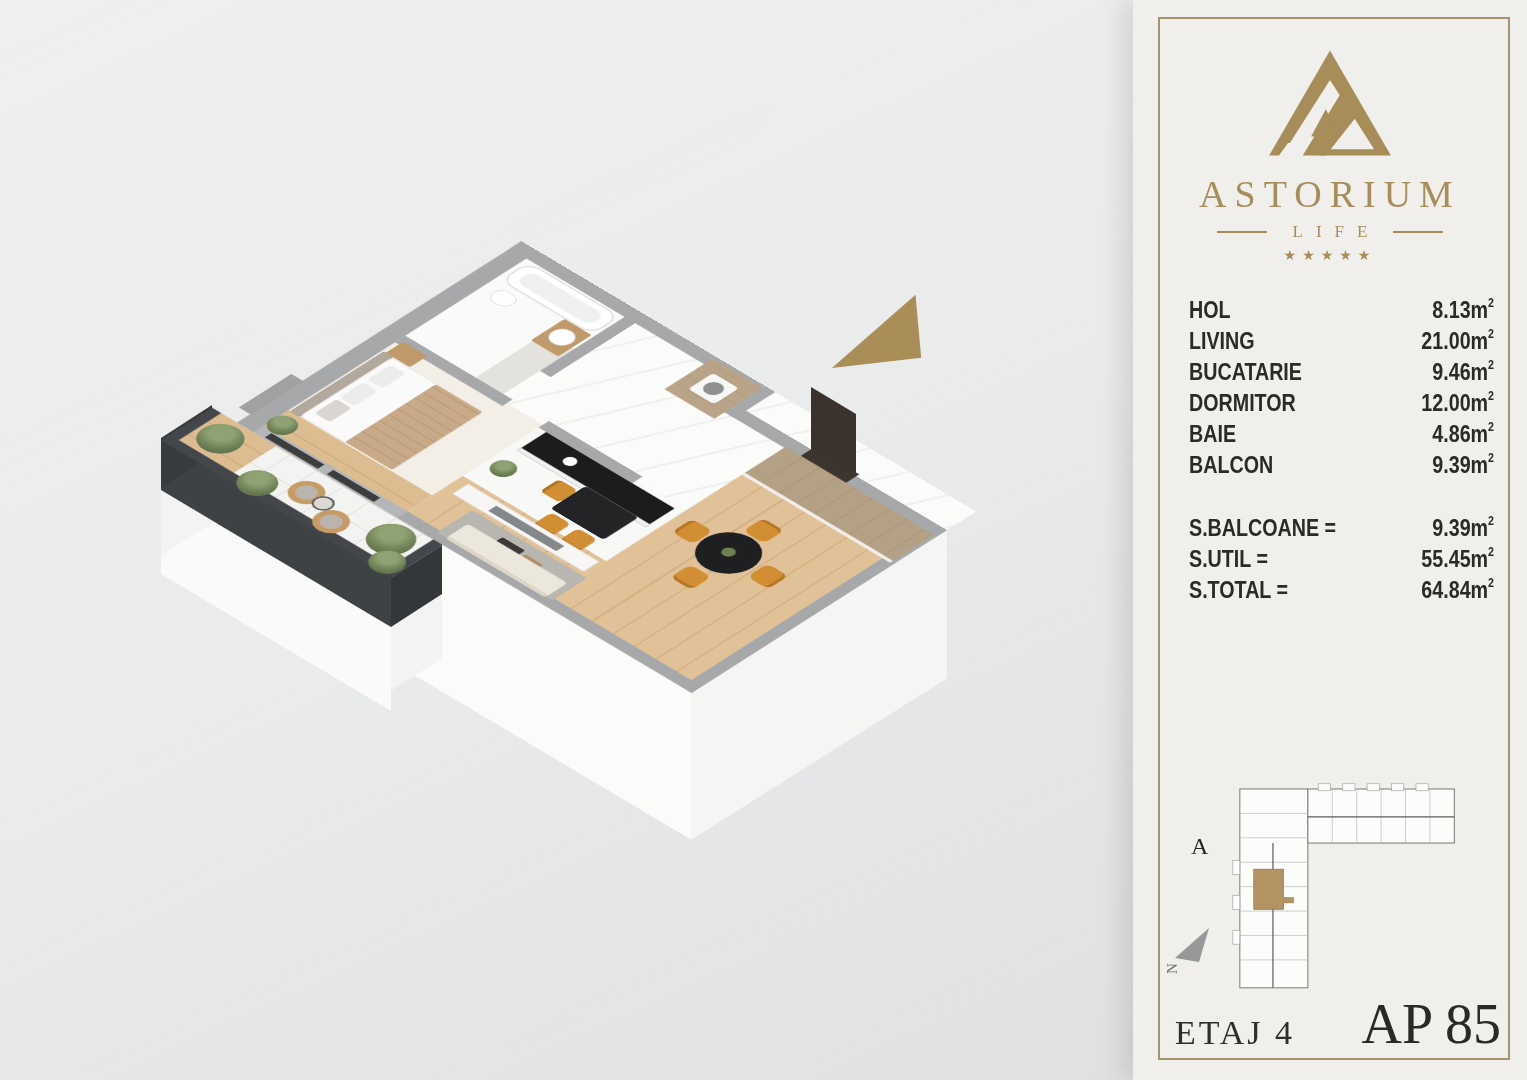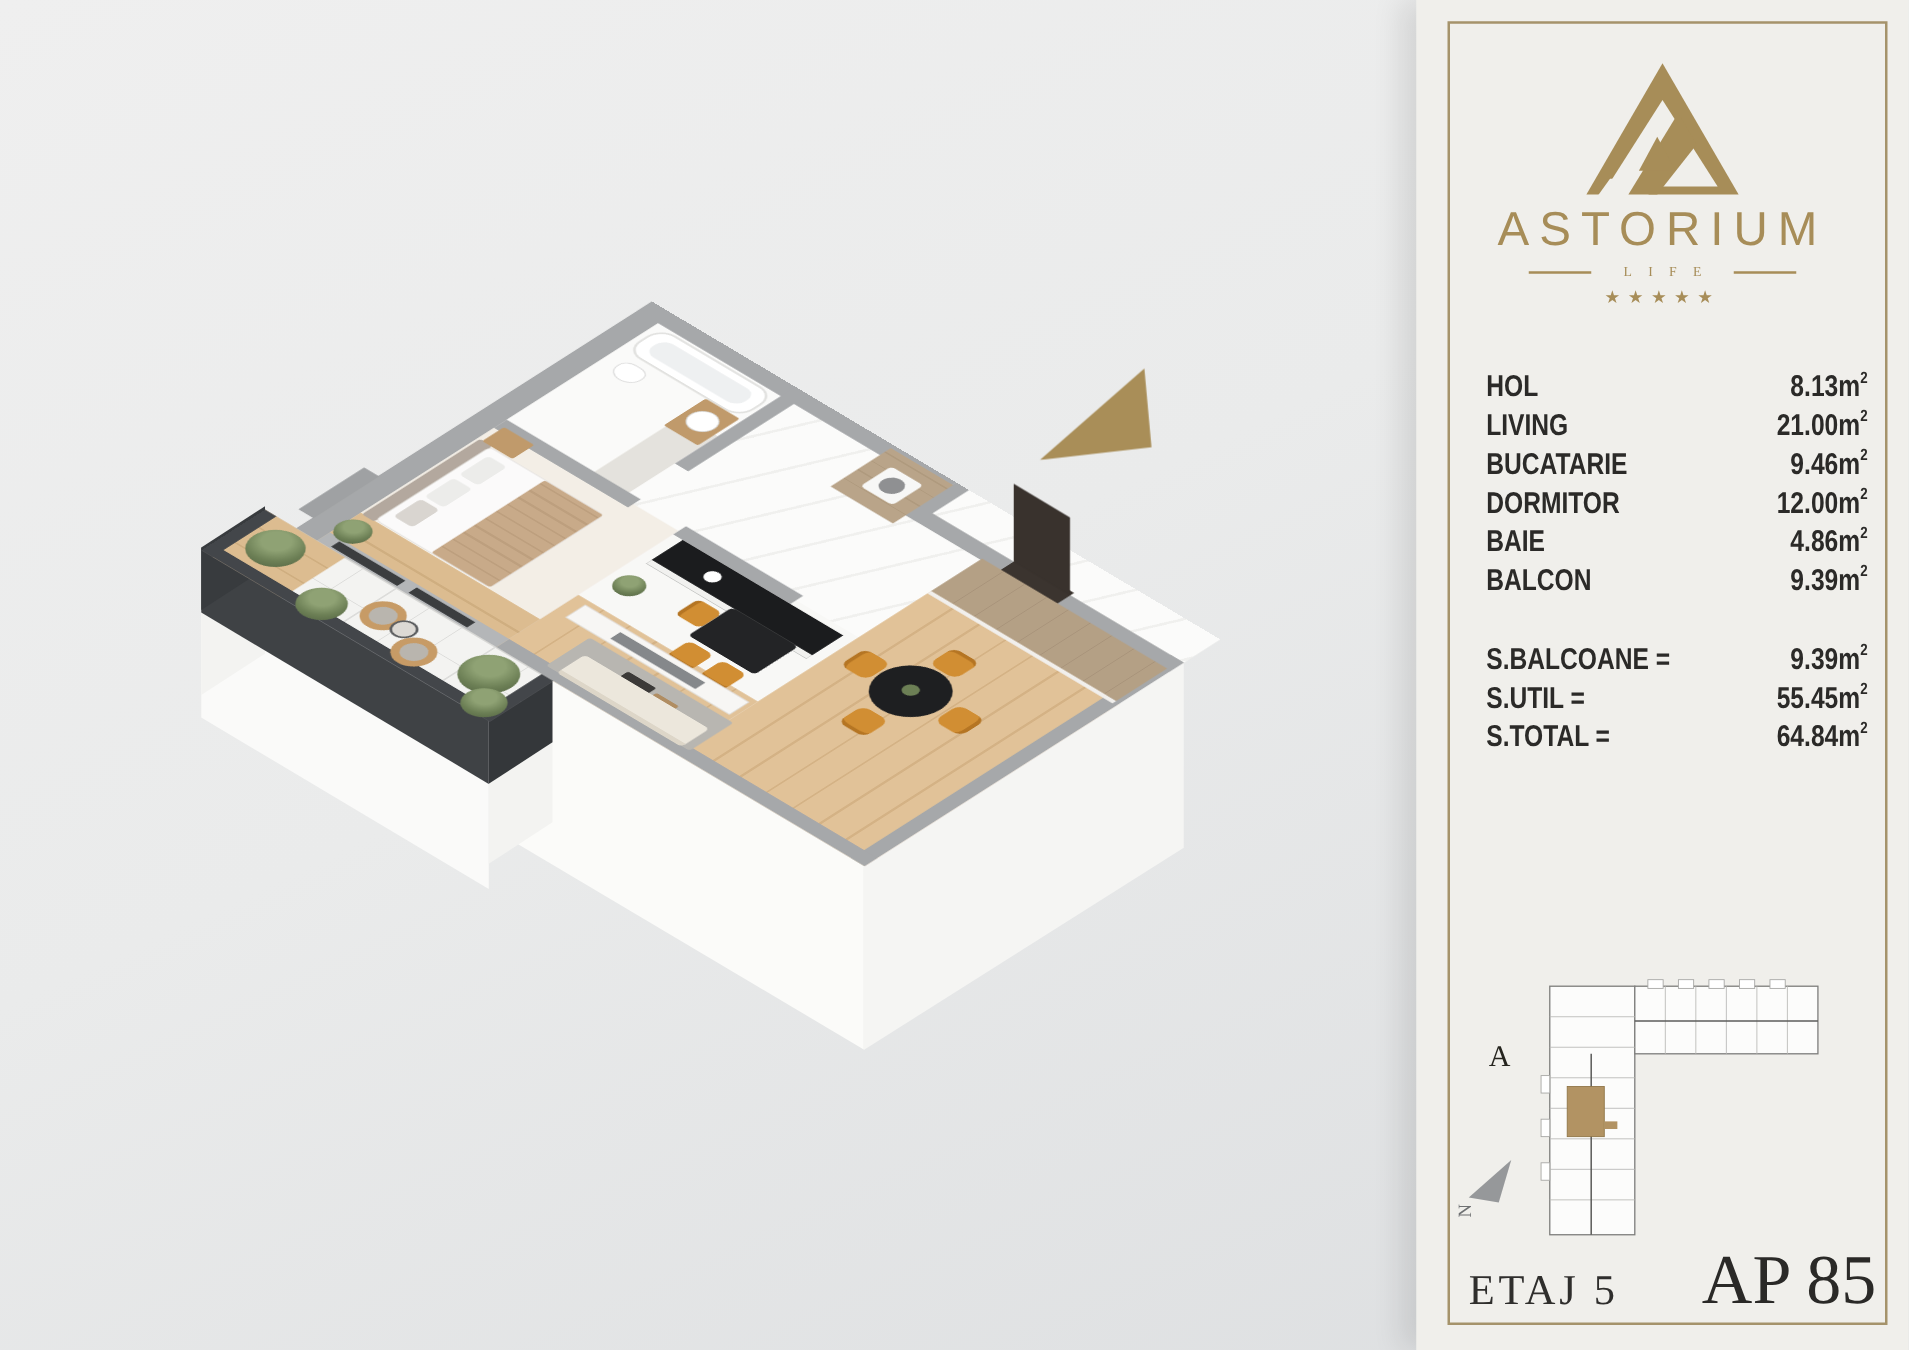--- a/index.html
+++ b/index.html
@@ -20,24 +20,24 @@
      repeating-linear-gradient(0deg,rgba(0,0,0,0) 0 34px,#dcdcda 34px 35px),
      repeating-linear-gradient(90deg,rgba(0,0,0,0) 0 34px,#dcdcda 34px 35px),#f3f3f1;}
   .wall{background:#a6a8aa;}
   .pwall{background:#43464a;}
   .plant{border-radius:50%;background:radial-gradient(circle at 38% 35%,#8fa274 0 28%,#6c7f55 60%,#4e5e3f 100%);}
   
   #panel{position:absolute;right:0;top:0;width:394px;height:1080px;background:#f0efeb;
     box-shadow:-12px 0 22px rgba(0,0,0,.10);}
   #panel-border{position:absolute;left:25px;top:17px;right:17px;bottom:20px;border:2px solid #a5936b;}
   #logo-wrap{position:absolute;left:0;top:48px;width:394px;text-align:center;}
-  #brand-name{font-family:Liberation Sans, sans-serif;font-size:38px;letter-spacing:8px;color:#a78d58;}
+  #brand-name{font-family:Liberation Serif, serif;font-size:38px;letter-spacing:8px;color:#a78d58;margin-top:10px;}
   #brand-sub-row{display:flex;align-items:center;justify-content:center;gap:13px;margin-top:6px;}
   .sub-dash{width:50px;height:2px;background:#a78d58;}
-  #brand-sub{font-family:"Liberation Serif",serif;font-size:11px;letter-spacing:13px;color:#a78d58;text-indent:13px;}
+  #brand-sub{font-family:"Liberation Serif",serif;font-size:17px;letter-spacing:13px;color:#a78d58;text-indent:13px;}
   #brand-stars{margin-top:5px;font-size:14px;letter-spacing:6px;color:#a78d58;}
   #area-list{position:absolute;left:56px;top:294px;width:372px;transform:scaleX(.82);transform-origin:0 0;
     color:#2b2a28;font-weight:bold;font-size:24px;}
   .arow{display:flex;line-height:31px;}
   .arow .sp{flex:1;}
   .arow sup{font-size:13px;line-height:0;position:relative;top:-2px;}
   #totals{margin-top:32px;}
   #site-plan-wrap{position:absolute;left:70px;top:782px;}
   #block-label{position:absolute;left:58px;top:833px;font-family:"Liberation Serif",serif;font-size:24px;color:#26251f;}
   #compass{position:absolute;left:28px;top:916px;}
@@ -257,15 +257,15 @@
       <rect x="92" y="132" width="12" height="7" fill="#b29363"></rect>
     </svg>
   </div>
   <div id="block-label">A</div>
 
   <svg id="compass" width="64" height="66" viewBox="0 0 64 66">
     <polygon points="14,42 48,12 38,46" fill="#96989a"></polygon>
     <text x="4" y="58" font-size="15" fill="#6f7173" font-family="Liberation Serif,serif" transform="rotate(-90 10 52)">N</text>
   </svg>
 
-  <div id="footer-floor">ETAJ 5</div>
+  <div id="footer-floor">ETAJ 4</div>
   <div id="footer-ap">AP 85</div>
 </div>
 
 </body></html>

